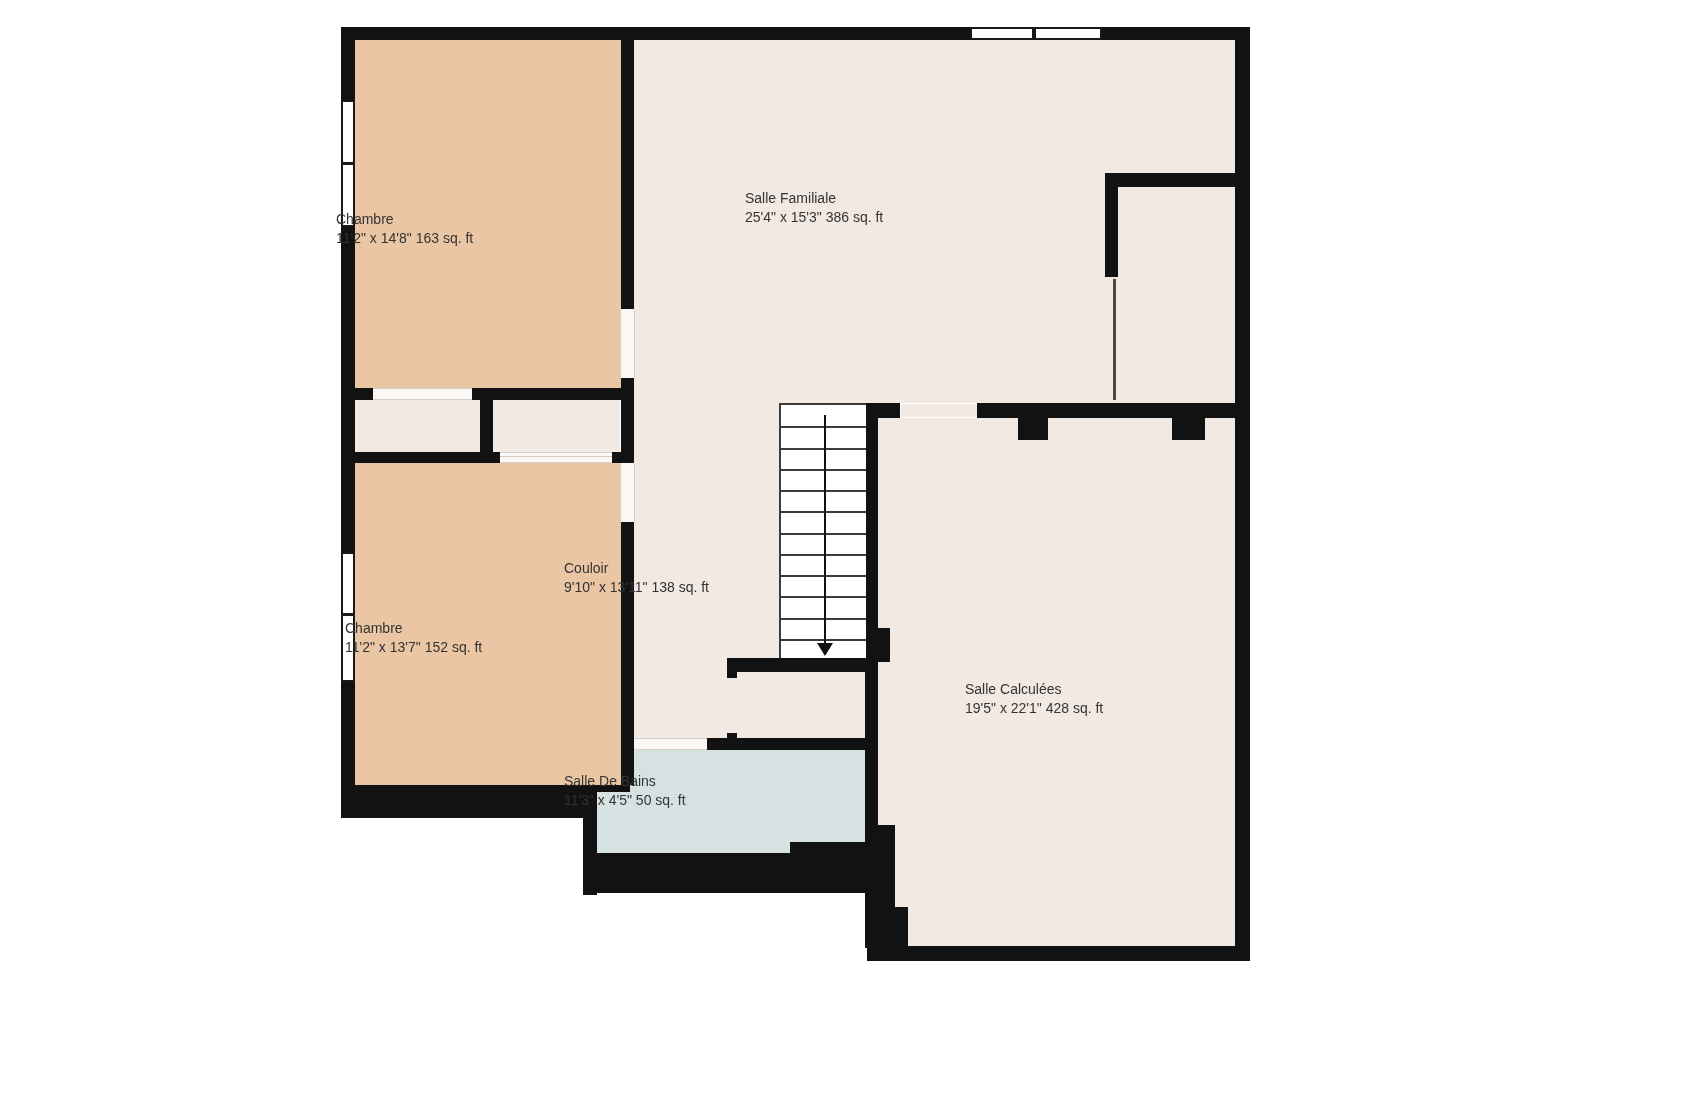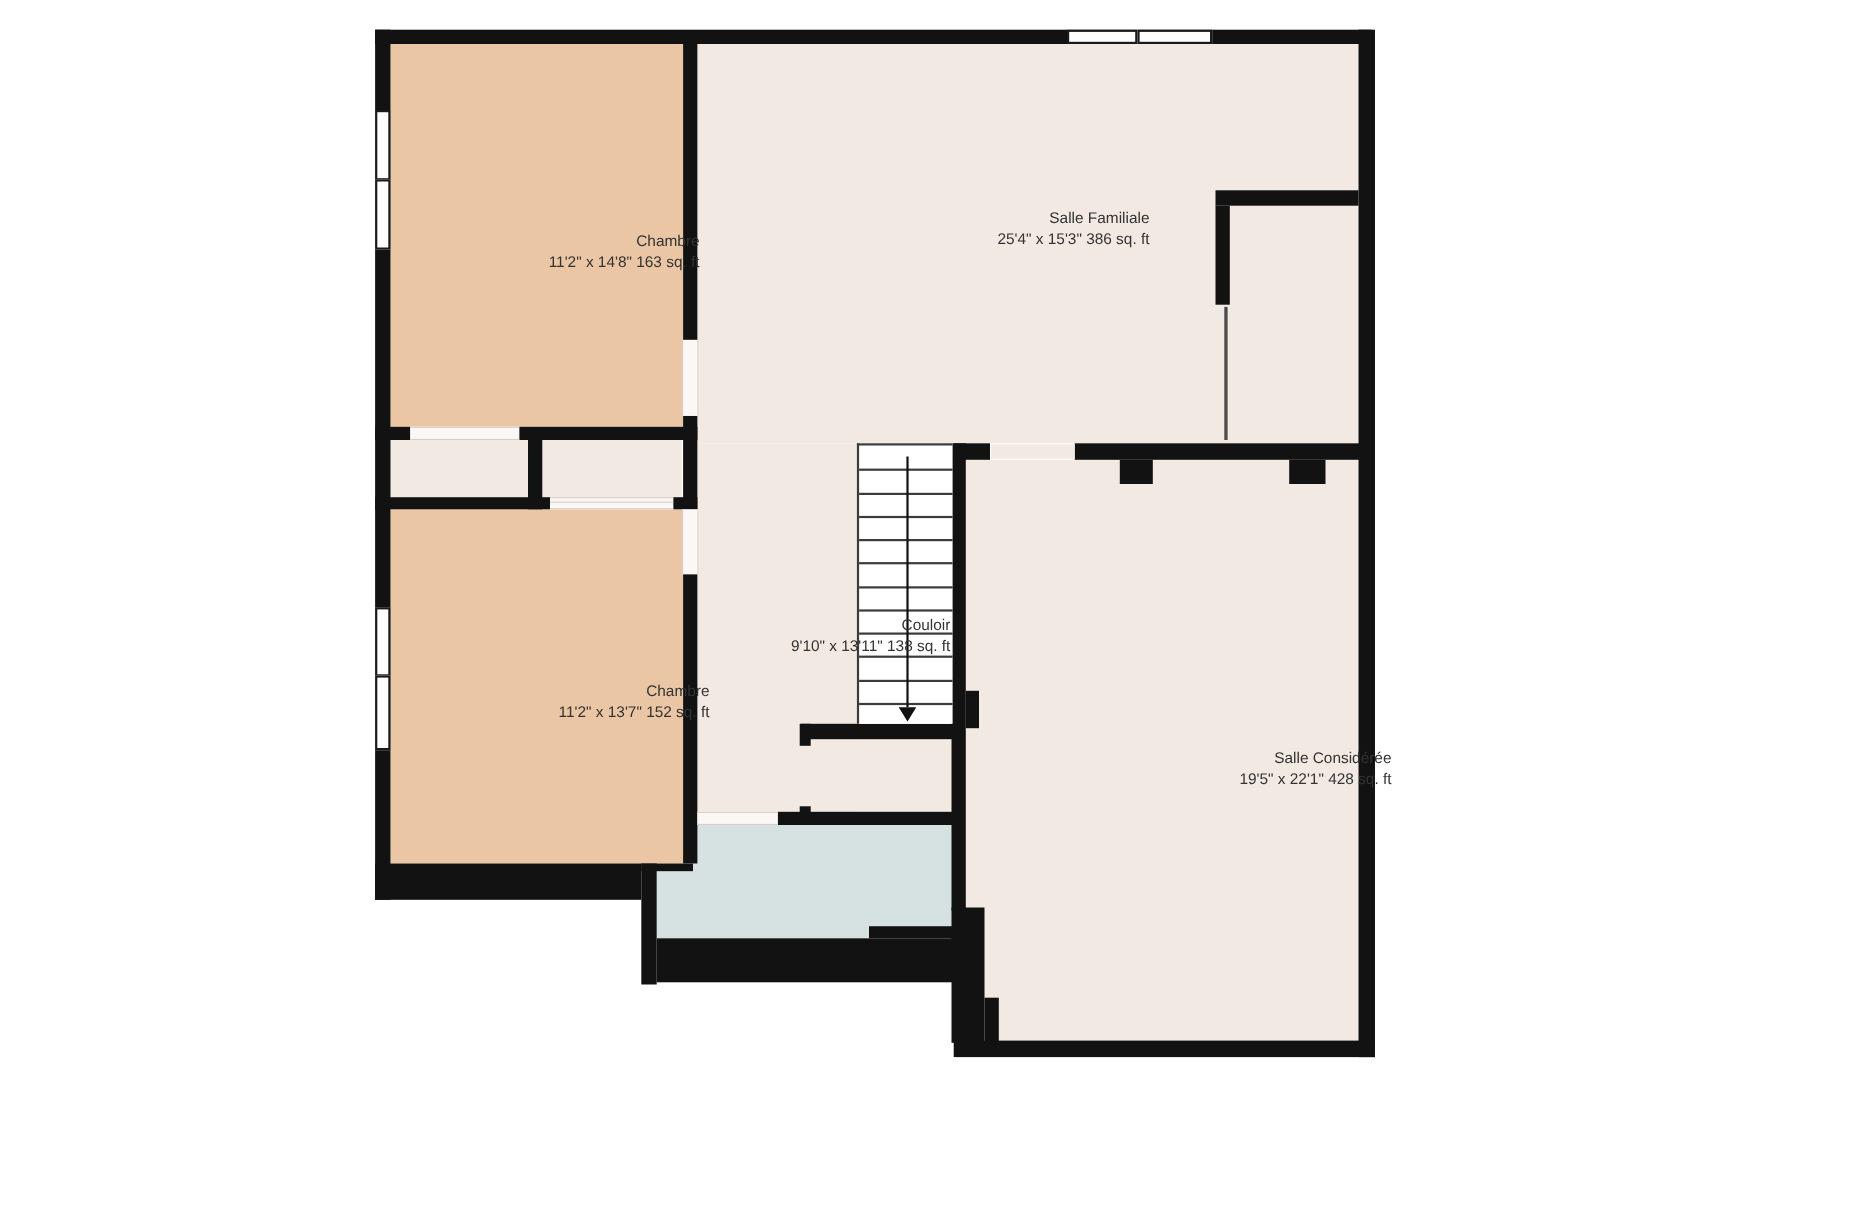--- a/index.html
+++ b/index.html
@@ -11,21 +11,21 @@
           font-family:"Liberation Sans","DejaVu Sans",sans-serif;}
   .abs{position:absolute;}
   .floor{background:var(--floor);}
   .bedroom{background:var(--bedroom);}
   .bath{background:var(--bath);}
   .wall{background:var(--wall);}
   .door{background:var(--doorfill);border:1px solid #d6cfc8;box-sizing:border-box;}
   .door-v{border-top:none;border-bottom:none;}
   .door-h{border-left:none;border-right:none;}
   .window{background:#ffffff;border:2px solid #1a1a1a;box-sizing:border-box;}
-  .room-label{width:300px;text-align:right;color:var(--label);font-size:14px;line-height:19px;}
+  .room-label{width:300px;text-align:left;color:var(--label);font-size:14px;line-height:19px;}
   .room-label .dims{white-space:nowrap;}
   #stairs{background:#ffffff;border-left:2px solid var(--stairline);border-top:2px solid var(--stairline);box-sizing:border-box;}
   .tread{position:absolute;left:0;width:100%;height:2px;background:var(--stairline);}
   #stair-shaft{width:2px;background:#111;}
   #stair-arrowhead{width:0;height:0;border-left:8px solid transparent;border-right:8px solid transparent;border-top:13px solid #111;}
   .leafline{background:#4a4a4a;}
   .slider-line{position:absolute;left:0;top:3px;width:100%;height:1px;background:#d6cfc8;}
   #disclaimer{left:0;top:1054px;width:1700px;text-align:center;font-size:12.5px;color:#222;}
 </style>
 </head>
@@ -121,19 +121,23 @@
     <div class="dims">25'4" x 15'3" 386 sq. ft</div>
   </div>
   <div class="abs room-label" style="left:564px;top:559px;">
     <div class="name">Couloir</div>
     <div class="dims">9'10" x 13'11" 138 sq. ft</div>
   </div>
   <div class="abs room-label" style="left:345px;top:619px;">
     <div class="name">Chambre</div>
     <div class="dims">11'2" x 13'7" 152 sq. ft</div>
   </div>
+  <div class="abs room-label" style="left:564px;top:772px;">
+    <div class="name">Salle De Bains</div>
+    <div class="dims">11'3" x 4'5" 50 sq. ft</div>
+  </div>
   <div class="abs room-label" style="left:965px;top:680px;">
-    <div class="name">Salle Considérée</div>
+    <div class="name">Salle Calculées</div>
     <div class="dims">19'5" x 22'1" 428 sq. ft</div>
   </div>
 
 
 </div>
 
 </body></html>

